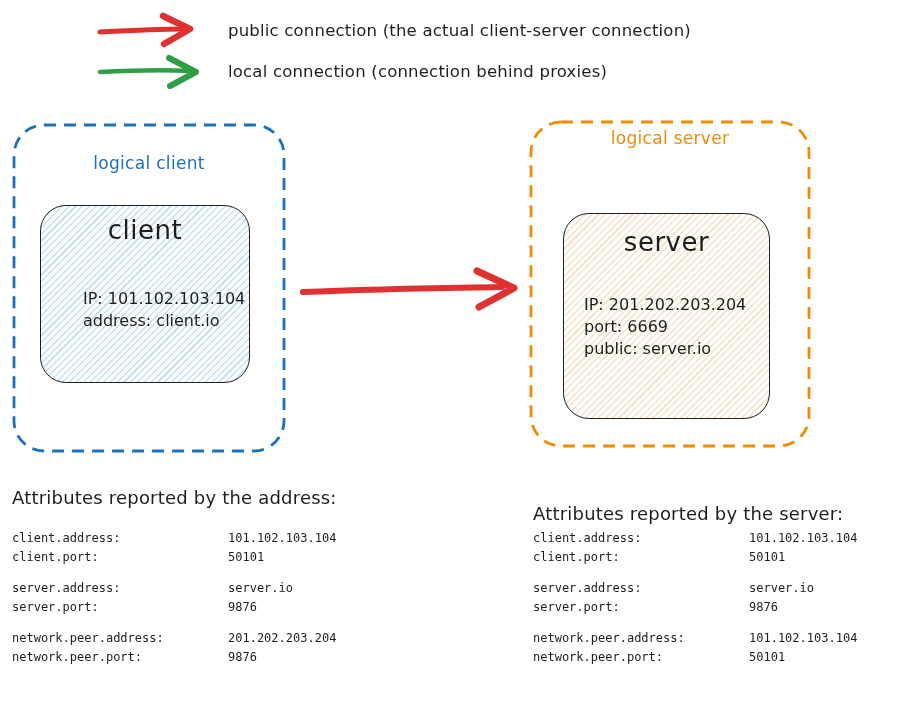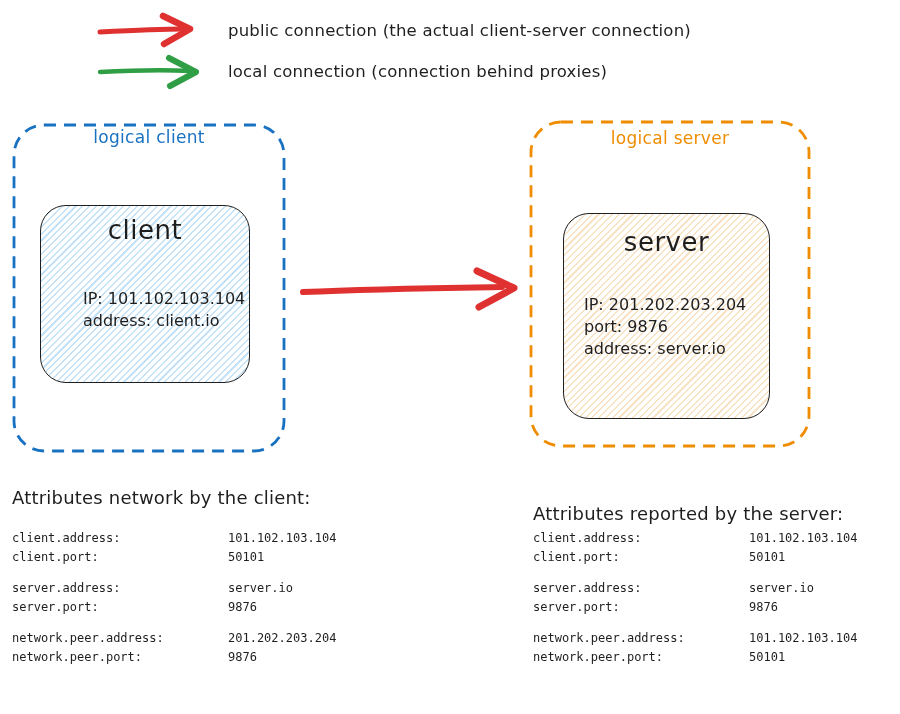--- a/index.html
+++ b/index.html
@@ -23,21 +23,21 @@
     white-space: nowrap;
   }
 
   
   .group-label {
     font-size: 17px;
     text-align: center;
     letter-spacing: 0.3px;
     white-space: nowrap;
   }
-  .group-label.blue   { color: #1971c2; }
+  .group-label.blue   { color: #1971c2; margin-top: 26px; }
   .group-label.orange { color: #f08c00; }
 
   
   .node {
     position: absolute;
     border: 1.6px solid #1f1f1f;
     border-radius: 26px;
     box-sizing: border-box;
   }
   .node.client-fill {
@@ -125,26 +125,26 @@
       <div>address: client.io</div>
     </div>
   </div>
 
   <div class="abs group-label orange" style="left:531px; top:128px; width:278px;">logical server</div>
 
   <div class="node server-fill" style="left:563px; top:213px; width:207px; height:206px;">
     <div class="node-title" style="margin-top:13px;">server</div>
     <div class="node-lines" style="left:20px; top:80px;">
       <div>IP: 201.202.203.204</div>
-      <div>port: 9876</div>
-      <div>address: server.io</div>
+      <div>port: 6669</div>
+      <div>public: server.io</div>
     </div>
   </div>
 
-  <div class="abs attr-heading" style="left:12px; top:487px;">Attributes network by the client:</div>
+  <div class="abs attr-heading" style="left:12px; top:487px;">Attributes reported by the address:</div>
   <div class="abs attr-rows" style="left:12px; top:529px;">
     <div class="attr-row">
       <span class="attr-label">client.address:</span>
       <span class="attr-value">101.102.103.104</span>
     </div>
     <div class="attr-row">
       <span class="attr-label">client.port:</span>
       <span class="attr-value">50101</span>
     </div>
     <div class="attr-row gap">

